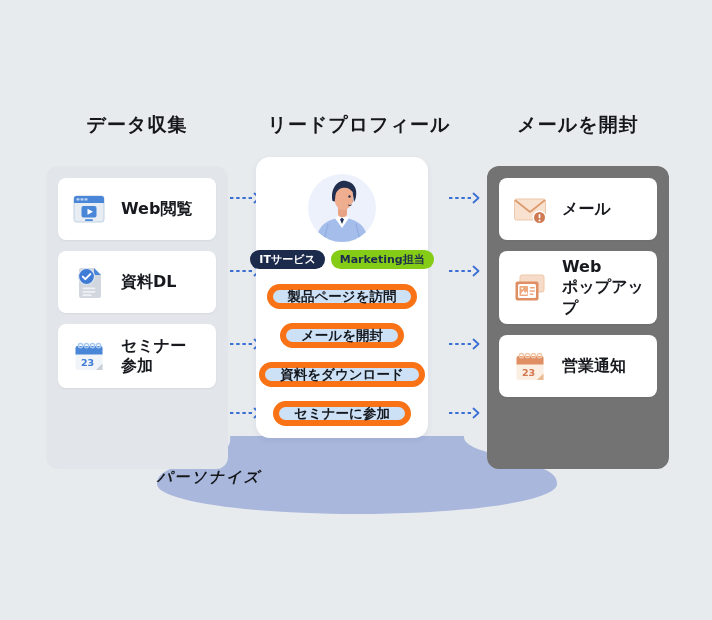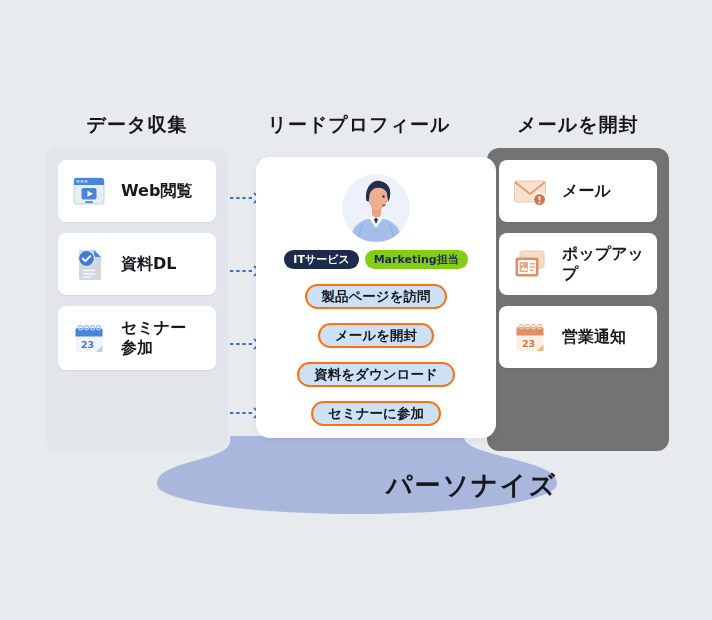--- a/index.html
+++ b/index.html
@@ -14,69 +14,70 @@
   .col-title {
     position:absolute; top:112px; font-size:19px; font-weight:700;
     text-align:center; letter-spacing:1px; color:#15171c;
   }
   .t-left  { left:46px;  width:182px; }
   .t-mid   { left:243px; width:232px; }
   .t-right { left:487px; width:182px; }
 
   
   .panel {
-    position:absolute; top:148px; width:182px; height:303px;
+    position:absolute; top:166px; width:182px; height:303px;
     border-radius:12px; z-index:2;
   }
   .panel-left  { left:46px;  background:#e2e5e9; }
   .panel-right { left:487px; background:#737373; }
   .panel-inner { display:flex; flex-direction:column; gap:11px; padding:12px 12px; }
   .row-card {
     background:#ffffff; border-radius:8px; min-height:62px;
     display:flex; align-items:center; padding:6px 6px 6px 11px; gap:12px;
     box-shadow:0 1px 2px rgba(20,30,60,.06);
   }
   .row-card.tall { min-height:64px; }
   .icon-box { width:40px; height:40px; flex:0 0 40px; }
   .row-label { font-size:16px; font-weight:600; line-height:1.28; color:#17191e; }
   .row-label span { display:block; }
 
   
   .profile-card {
-    position:absolute; left:256px; top:157px; width:240px; height:281px;
+    position:absolute; left:256px; top:157px; width:172px; height:281px;
     background:#ffffff; border-radius:14px; z-index:3;
     box-shadow:0 2px 6px rgba(30,40,80,.07);
     display:flex; flex-direction:column; align-items:center;
   }
   .avatar { width:68px; height:68px; margin-top:17px; }
   .tag-row { display:flex; gap:6px; margin-top:8px; align-items:center; }
   .tag {
     font-size:11px; font-weight:700; padding:3px 9px; border-radius:10px;
     white-space:nowrap; line-height:1.2;
   }
   .tag-dark  { background:#1c2a4b; color:#ffffff; }
   .tag-light { background:#84cc16; color:#1d2b4e; }
   .chip {
     margin-top:14px; height:25px; padding:0 15px; display:flex; align-items:center;
-    background:#cce0f6; border:2px solid #f97316; border-radius:13px;
+    background:#cce0f6; border:6px solid #f97316; border-radius:13px;
     font-size:13.5px; font-weight:600; color:#15181d; white-space:nowrap;
   }
   .chip.first { margin-top:15px; }
 
   
   .arrow { position:absolute; width:35px; height:14px; z-index:2; }
   .a-l { left:229px; }  .a-r { left:448px; }
   .ay-1 { top:191px; } .ay-2 { top:264px; } .ay-3 { top:337px; } .ay-4 { top:406px; }
 
   
   .stage-svg { position:absolute; left:148px; top:428px; z-index:1; }
   .stage-label {
     position:absolute; left:157px; top:468px; width:400px; z-index:2;
-    text-align:right; font-size:26px; font-weight:700; color:#15171b;
+    text-align:left; font-size:15px; font-weight:700; color:#15171b;
     letter-spacing:2px;
+    font-style:italic;
   }
   .cal-num  { font:700 9.5px "DejaVu Sans", sans-serif; }
   .cal-blue   { fill:#3f7cd6; }
   .cal-salmon { fill:#d4764e; }
 </style>
 </head>
 <body>
 
 <div class="canvas">
 
@@ -213,20 +214,21 @@
             <rect x="8" y="16" width="18" height="14" rx="1.5" fill="#ffffff"></rect>
             <rect x="9.5" y="18" width="8.5" height="10" rx="1" fill="#eda87e"></rect>
             <path d="M10.5 26.5 l2.8 -4 l2 2.5 l1.4 -1.8 l1 3.3 z" fill="#ffffff"></path>
             <circle cx="12.2" cy="20.6" r="1" fill="#ffffff"></circle>
             <rect x="19.6" y="19" width="5.5" height="1.6" rx="0.8" fill="#eda87e"></rect>
             <rect x="19.6" y="22.2" width="5.5" height="1.6" rx="0.8" fill="#eda87e"></rect>
             <rect x="19.6" y="25.4" width="4" height="1.6" rx="0.8" fill="#eda87e"></rect>
           </svg>
         </span>
         <span class="row-label">
+          <span>Web</span>
             <span>ポップアップ</span>
         </span>
       </div>
 
 
       <div class="row-card">
         <span class="icon-box">
           <svg viewBox="0 0 40 40" width="40" height="40">
             <rect x="6.5" y="10" width="27" height="24" rx="2" fill="#fbeee2"></rect>
             <path d="M6.5 12 a2 2 0 0 1 2 -2 h23 a2 2 0 0 1 2 2 v6.5 h-27 z" fill="#e08f64"></path>

